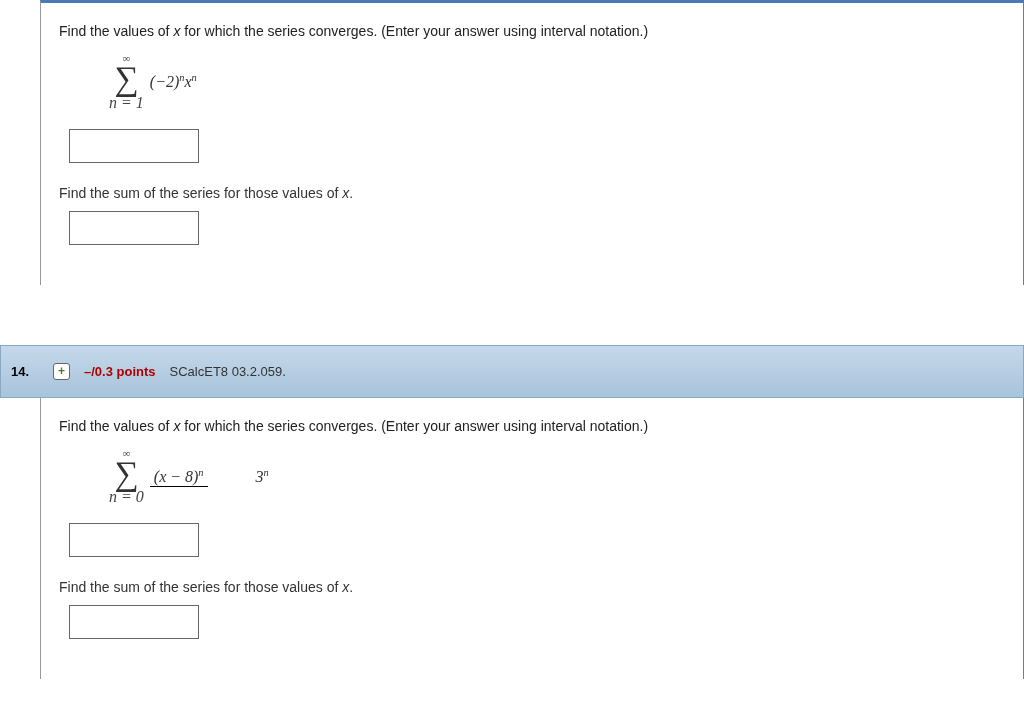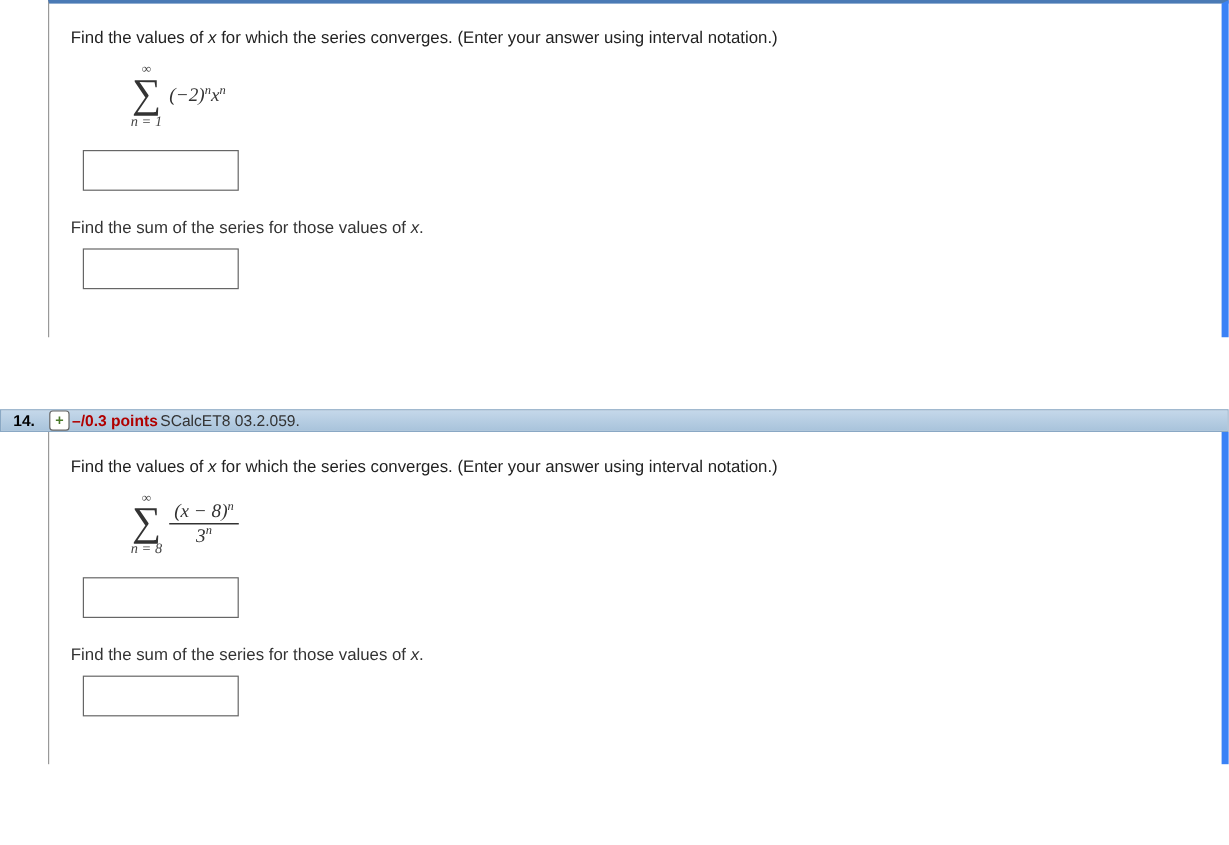--- a/index.html
+++ b/index.html
@@ -5,36 +5,36 @@
   body {
     margin: 0;
     padding: 0;
     font-family: Verdana, Arial, sans-serif;
     font-size: 14px;
     color: #333;
     background: #fff;
   }
   .question-box {
     border-left: 1px solid #999;
-    border-right: 6px solid #3b82f6;
+    border-right: 1px solid #3b82f6;
     padding: 12px 18px 18px 18px;
     margin: 0 0 0 40px;
     background: #fff;
   }
   .question-box.first {
     border-top: 3px solid #4a7ab5;
     margin-top: 0;
   }
   .question-header {
     background: linear-gradient(to bottom, #c5d8ea, #a8c3db);
     border: 1px solid #8aa8c4;
-    padding: 0 10px;
+    padding: 17px 10px;
     display: flex;
     align-items: center;
-    gap: 2px;
+    gap: 14px;
     margin-top: 60px;
     font-size: 13px;
   }
   .question-number {
     font-weight: bold;
     color: #000;
     min-width: 28px;
   }
   .expand-icon {
     display: inline-flex;
@@ -82,44 +82,45 @@
   }
   .sigma-top {
     font-size: 11px;
     color: #444;
   }
   .sigma {
     font-size: 34px;
     line-height: 0.9;
   }
   .sigma-bot {
-    font-size: 12px;
+    font-size: 16px;
     color: #444;
     font-style: italic;
   }
   .term {
     font-style: italic;
   }
   .sup {
     font-size: 0.65em;
     vertical-align: super;
     font-style: italic;
   }
   .frac {
     display: inline-flex;
-    flex-direction: column;
+    flex-direction: row;
     align-items: center;
     vertical-align: middle;
   }
   .frac .num {
     border-bottom: 1px solid #000;
     padding: 0 4px;
   }
   .frac .den {
     padding: 0 4px;
+    margin-left: 44px;
   }
   .answer-input {
     width: 120px;
     height: 28px;
     border: 1px solid #666;
     margin: 4px 0 22px 10px;
     display: block;
     font-size: 14px;
     padding: 2px 4px;
   }
@@ -167,21 +168,21 @@
 <div class="question-box">
   <div class="question-text">
     <span>Find the values of </span><span class="italic">x</span><span> for which the series converges. (Enter your answer using interval notation.)</span>
   </div>
 
   <div class="math-block">
     <div class="sum-row">
       <div class="sigma-col">
         <span class="sigma-top">∞</span>
         <span class="sigma">∑</span>
-        <span class="sigma-bot">n = 8</span>
+        <span class="sigma-bot">n = 0</span>
       </div>
       <span class="frac">
         <span class="num">
           <span class="term"><span>(</span><span>x</span><span> − 8)</span><span class="sup">n</span></span>
         </span>
         <span class="den term">
           <span>3</span><span class="sup">n</span>
         </span>
       </span>
     </div>

